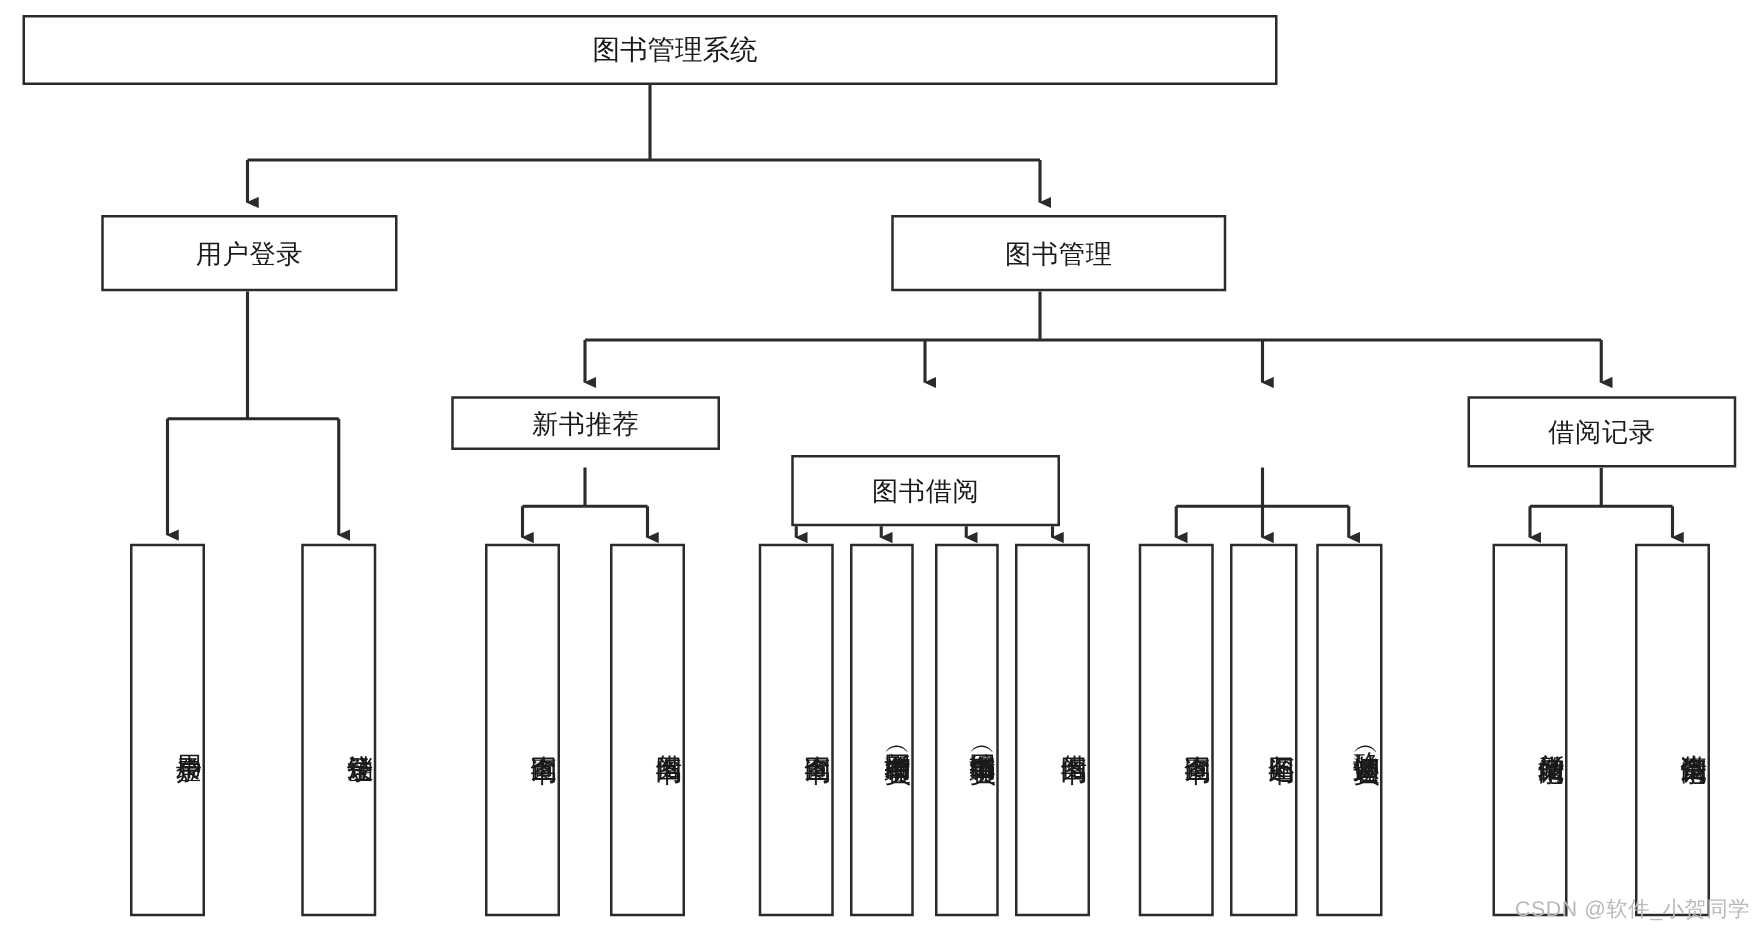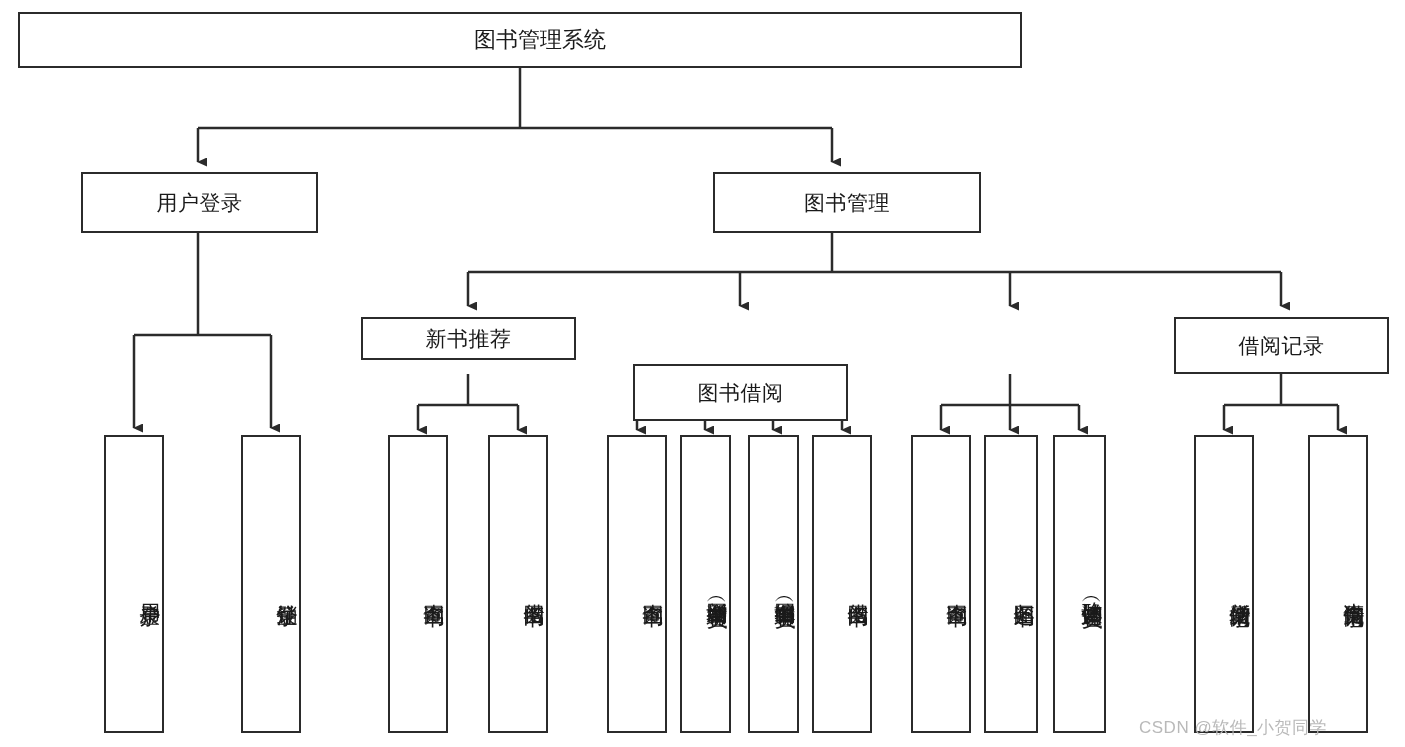--- a/index.html
+++ b/index.html
@@ -164,15 +164,15 @@
     <span class="vlabel">确认归还（管理员）</span>
   </div>
 
   <div class="node node-v" style="left:1194px; top:435px; width:60px; height:298px;">
     <span class="vlabel">新增借阅记录</span>
   </div>
   <div class="node node-v" style="left:1308px; top:435px; width:60px; height:298px;">
     <span class="vlabel">查询借阅记录</span>
   </div>
 
-  <div class="watermark" style="left:1139px; top:716px;">CSDN @软件_小贺同学</div>
+  <div class="watermark" style="left:1212px; top:716px;">CSDN @软件_小贺同学</div>
 
 </div>
 
 </body></html>

